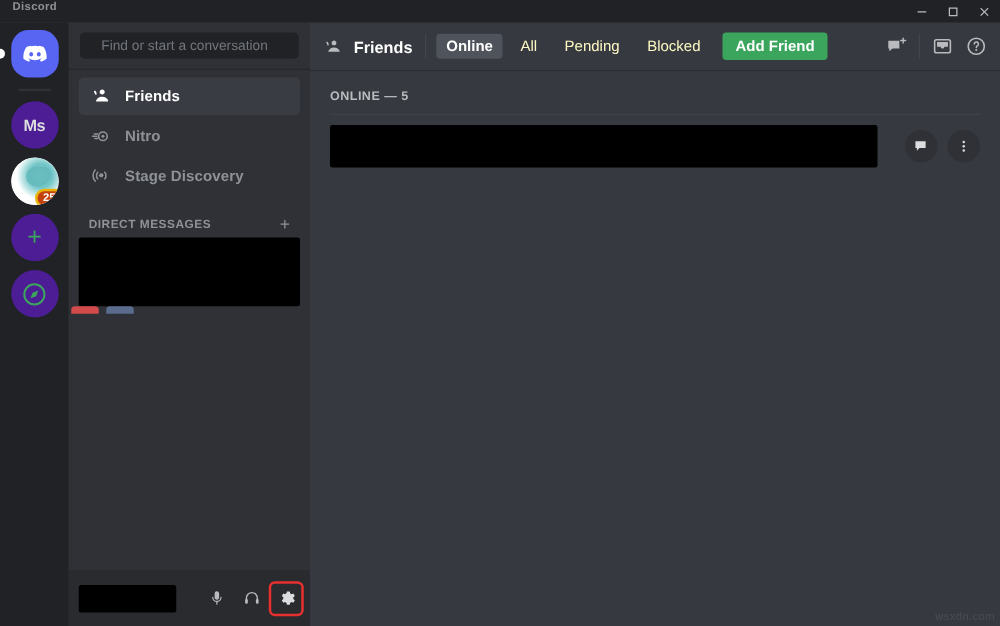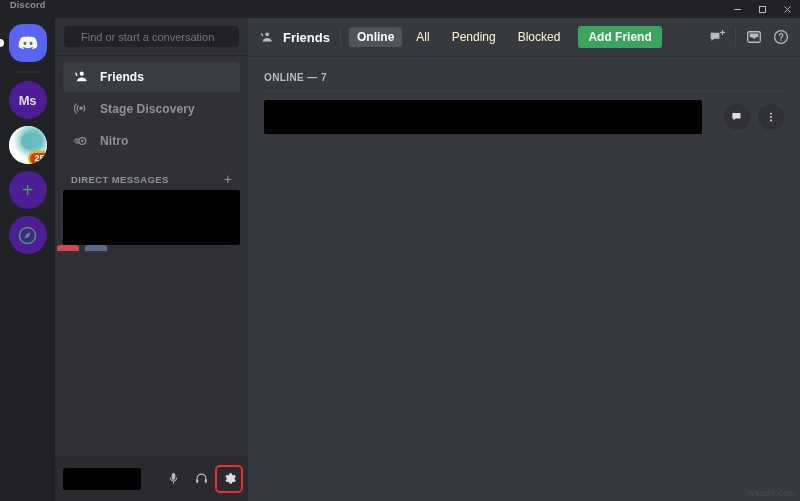--- a/index.html
+++ b/index.html
@@ -292,37 +292,37 @@
             <path fill="#ffffff" d="M13 10.2c1.5 0 2.7-1.2 2.7-2.7S14.5 4.8 13 4.8s-2.7 1.2-2.7 2.7 1.2 2.7 2.7 2.7zm-6.6 7.4c.5-2.9 3.2-5 6.6-5 3 0 5.6 1.7 6.4 4.1l-.2.9H6.3z"></path>
             <path fill="#ffffff" d="M4.6 6.3c.4-.3 1-.2 1.3.2.7.9 1.1 1.9 1.2 3 0 .5-.3.9-.8 1-.5 0-.9-.4-1-.8a4 4 0 00-.9-2.1c-.3-.4-.2-1 .2-1.3z"></path>
           </svg>
         </span>
         <span class="nav-lbl">Friends</span>
       </div>
 
       <div class="nav-item">
         <span class="nav-ico">
           <svg width="18" height="18" viewBox="0 0 24 24">
+            <circle cx="13.8" cy="12" r="4.6" fill="none" stroke="#8e9297" stroke-width="1.7"></circle>
+            <circle cx="13.8" cy="12" r="1.6" fill="#8e9297"></circle>
+            <path d="M8.4 9.6H4.6M7.4 12H2.8M8.4 14.4H5.2" stroke="#8e9297" stroke-width="1.6" stroke-linecap="round"></path>
+          </svg>
+        </span>
+        <span class="nav-lbl">Nitro</span>
+      </div>
+
+      <div class="nav-item">
+        <span class="nav-ico">
+          <svg width="18" height="18" viewBox="0 0 24 24">
             <circle cx="12" cy="11" r="2.3" fill="#8e9297"></circle>
             <path d="M8.2 14.8A5 5 0 017 11.2a5 5 0 011.3-3.5M15.8 14.8A5 5 0 0017 11.2a5 5 0 00-1.3-3.5" fill="none" stroke="#8e9297" stroke-width="1.6" stroke-linecap="round"></path>
             <path d="M5.6 17.4A8.4 8.4 0 013.3 11.3 8.4 8.4 0 015.5 5.3" fill="none" stroke="#8e9297" stroke-width="1.6" stroke-linecap="round"></path>
           </svg>
         </span>
         <span class="nav-lbl">Stage Discovery</span>
-      </div>
-
-      <div class="nav-item">
-        <span class="nav-ico">
-          <svg width="18" height="18" viewBox="0 0 24 24">
-            <circle cx="13.8" cy="12" r="4.6" fill="none" stroke="#8e9297" stroke-width="1.7"></circle>
-            <circle cx="13.8" cy="12" r="1.6" fill="#8e9297"></circle>
-            <path d="M8.4 9.6H4.6M7.4 12H2.8M8.4 14.4H5.2" stroke="#8e9297" stroke-width="1.6" stroke-linecap="round"></path>
-          </svg>
-        </span>
-        <span class="nav-lbl">Nitro</span>
       </div>
     </div>
 
     <div class="dm-head">
       <span class="dm-head-lbl">DIRECT MESSAGES</span>
       <span class="dm-plus">+</span>
     </div>
 
     <div class="dm-list">
       <div class="dm-redacted"></div>
@@ -394,21 +394,21 @@
           <svg width="18" height="18" viewBox="0 0 24 24">
             <circle cx="12" cy="12" r="8.6" fill="none" stroke="#b9bbbe" stroke-width="1.7"></circle>
             <path d="M9.9 9.6a2.2 2.2 0 114.1 1.1c-.5.8-1.5 1.1-1.8 1.9l-.1.8" fill="none" stroke="#b9bbbe" stroke-width="1.6" stroke-linecap="round"></path>
             <circle cx="12" cy="16.1" r="1.05" fill="#b9bbbe"></circle>
           </svg>
         </div>
       </div>
     </div>
 
     <div class="content">
-      <div class="online-head">ONLINE — 7</div>
+      <div class="online-head">ONLINE — 5</div>
 
       <div class="friend-row">
         <div class="friend-redacted"></div>
         <div class="friend-actions">
           <div class="fa-btn">
             <svg width="14" height="14" viewBox="0 0 24 24">
               <path fill="#dcddde" d="M4 5h14v9.5H9.6L6 18v-3.5H4z"></path>
             </svg>
           </div>
           <div class="fa-btn">

